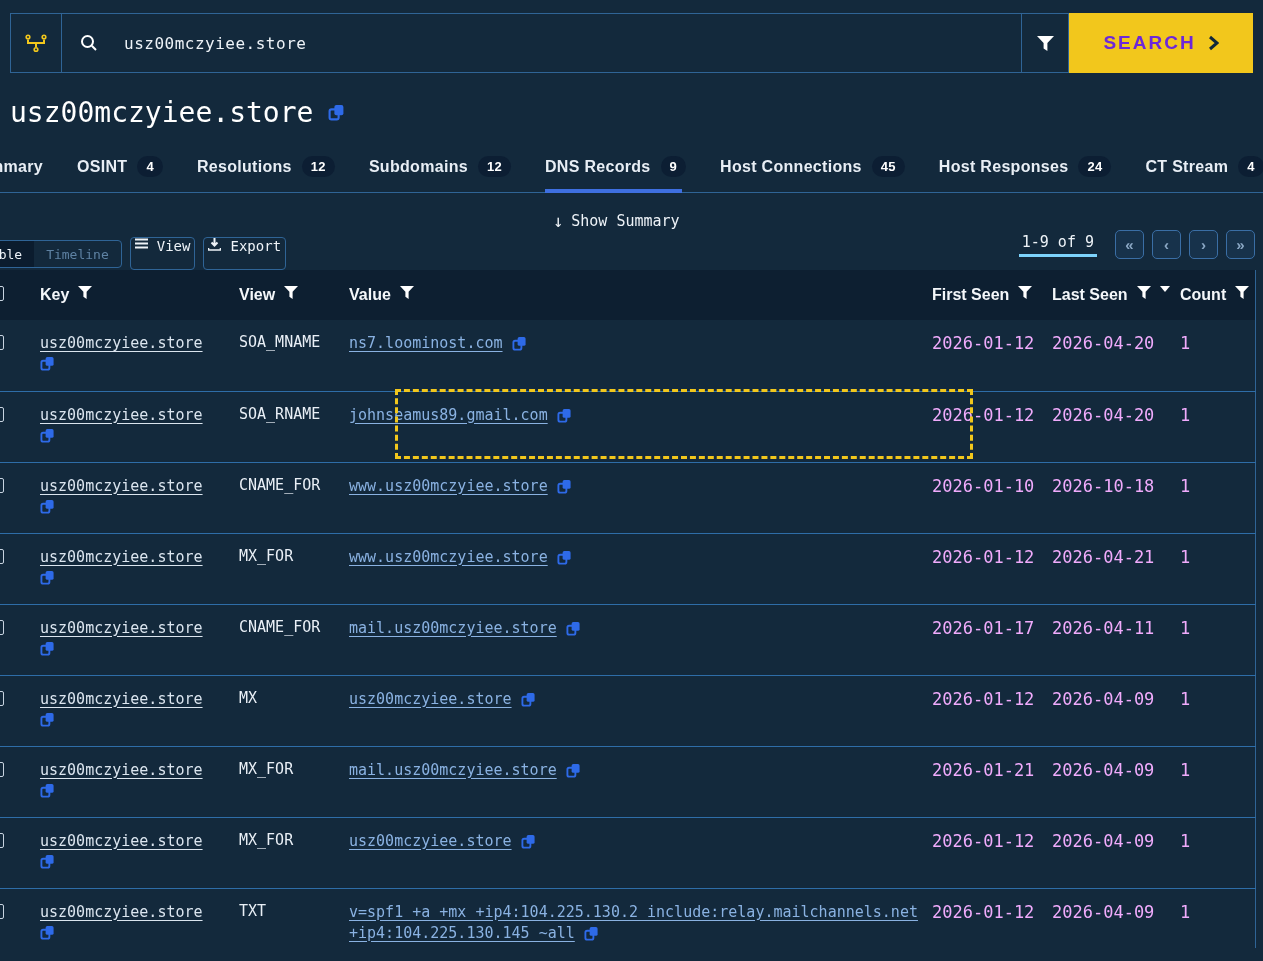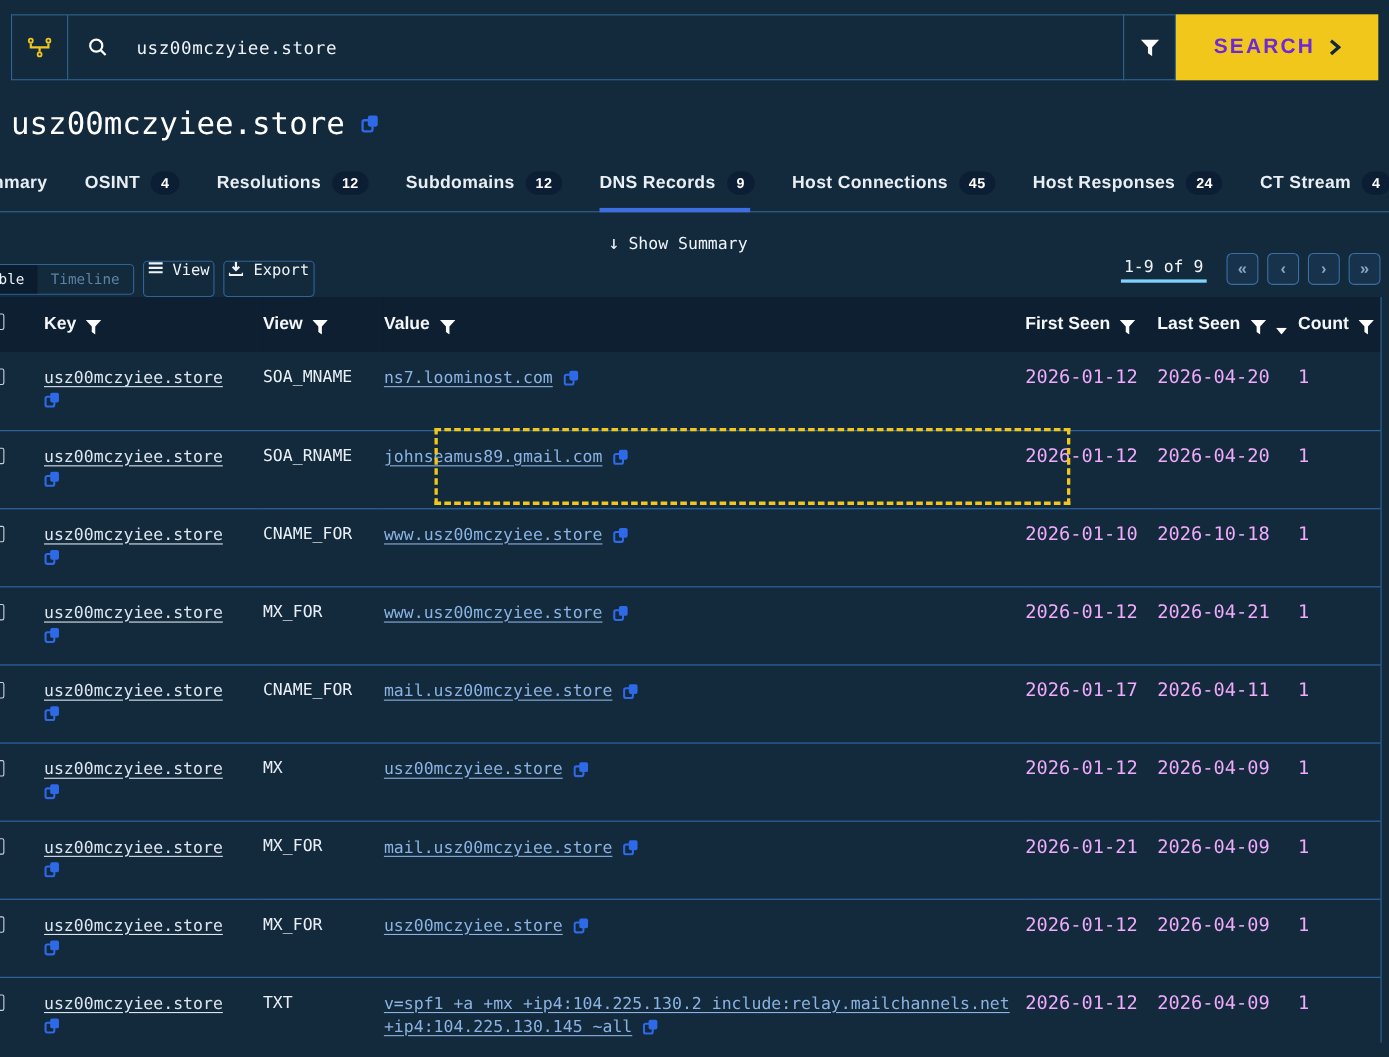--- a/index.html
+++ b/index.html
@@ -37,21 +37,21 @@
   .seg-item{padding:6px 12px;color:var(--muted);cursor:pointer;line-height:16px}
   .seg-item.active{background:#0b1c2e;color:#eef3f8}
   .btn{display:flex;gap:9px;border:1px solid var(--border);border-radius:4px;background:transparent;color:#eef3f8;font:14px "DejaVu Sans Mono",monospace;height:33px;padding:0 4px;cursor:pointer}
   .pagination{position:absolute;right:8px;top:37px;display:flex;align-items:center;gap:8px}
   .page-range{font-size:15px;color:#eef3f8;border-bottom:3px solid #7dd3fc;padding:0 3px 3px;margin-right:10px}
   .page-btn{width:29px;height:29px;border:1px solid #3a6ea5;border-radius:5px;background:#17324b;color:#8aa7c4;display:flex;align-items:center;justify-content:center;font-weight:700;font-size:15px;cursor:pointer}
   
   .dns-table{margin-left:-34px;width:1289px;border-collapse:collapse;table-layout:fixed;border-right:1px solid var(--border)}
   .dns-table thead tr{background:var(--header-bg);height:50px}
   th{font:700 16px "Liberation Sans",sans-serif;text-align:left;color:#f4f7fa;white-space:nowrap;vertical-align:middle}
-  th .th-inner{display:flex;align-items:flex-end;gap:9px}
+  th .th-inner{display:flex;align-items:flex-start;gap:9px}
   tbody tr{height:71px;vertical-align:top}
   tbody tr + tr{border-top:1px solid var(--row-border)}
   tbody tr:last-child{height:60px}
   td{font-size:15px;padding-top:13px}
   .cell-check{padding-left:23px;padding-top:15px}
   th.cell-check{padding-top:0}
   .checkbox{width:15px;height:15px;border:1.5px solid #c7d3e0;border-radius:2px;display:inline-block;background:transparent;cursor:pointer}
   a.key-link{color:#dbe5ef;text-decoration:underline;text-underline-offset:3px;cursor:pointer}
   a.value-link{color:var(--link);text-underline-offset:3px;cursor:pointer;word-break:break-word}
   .cell-key{line-height:20px}

